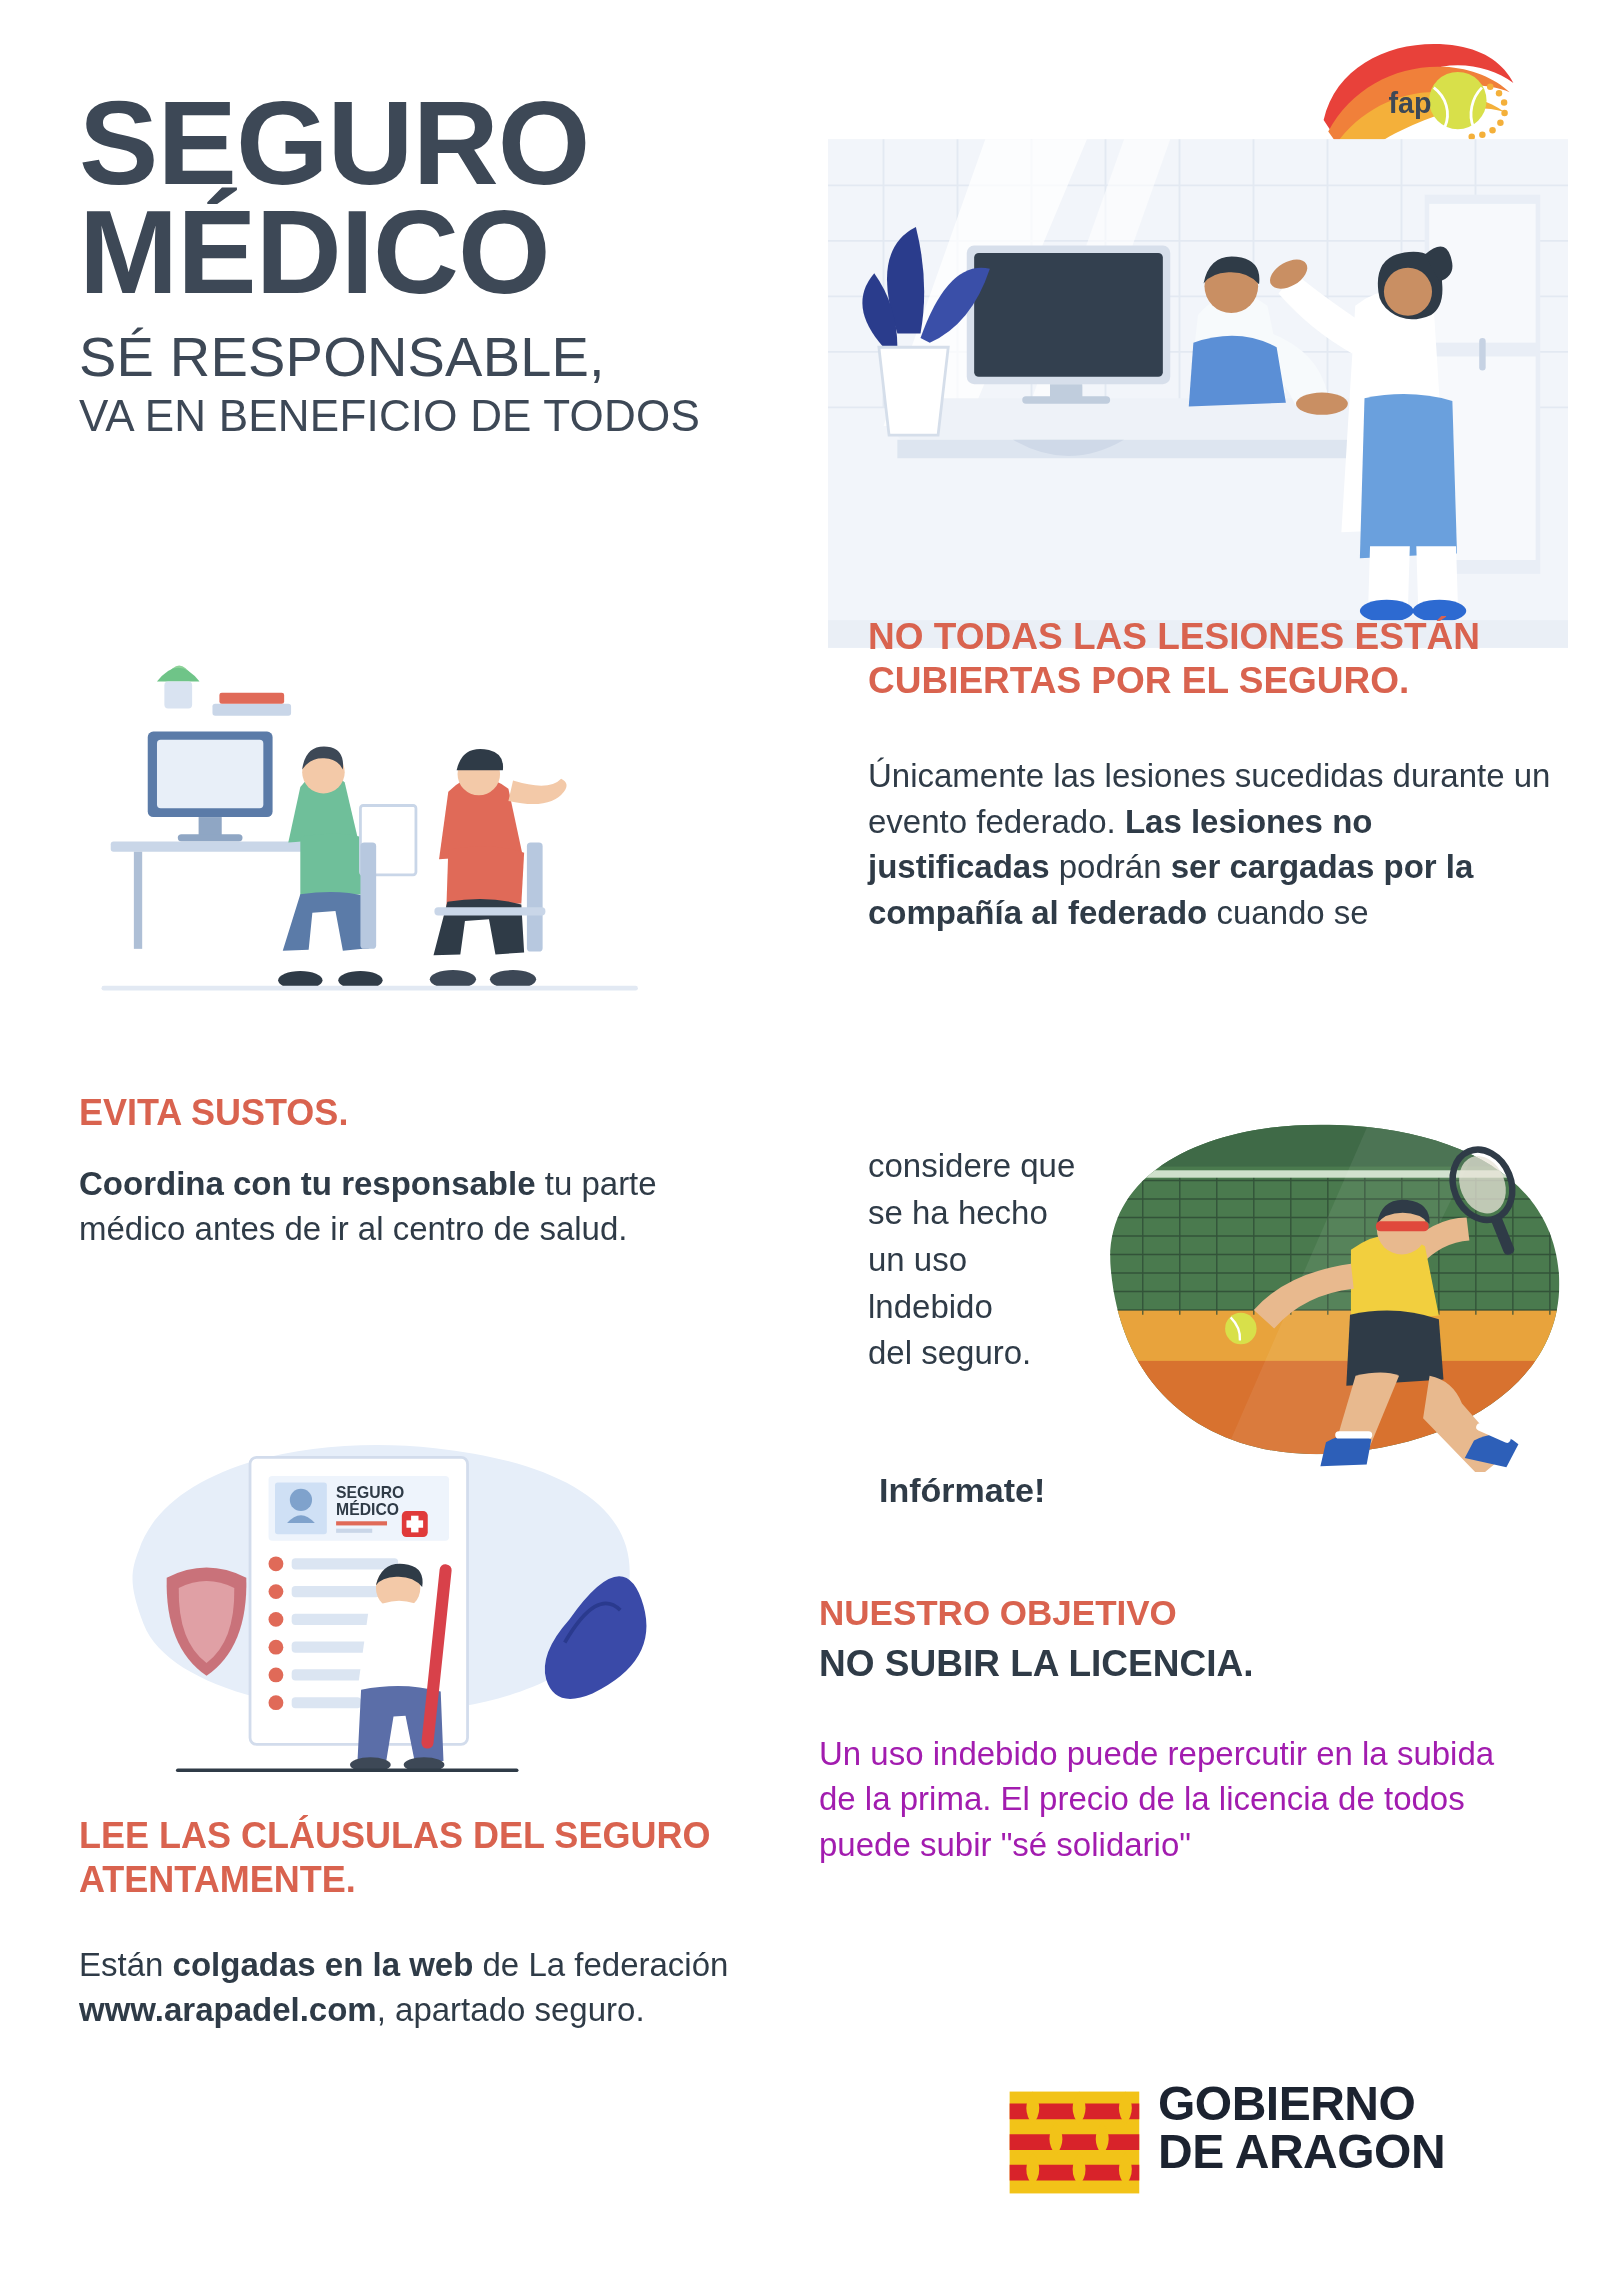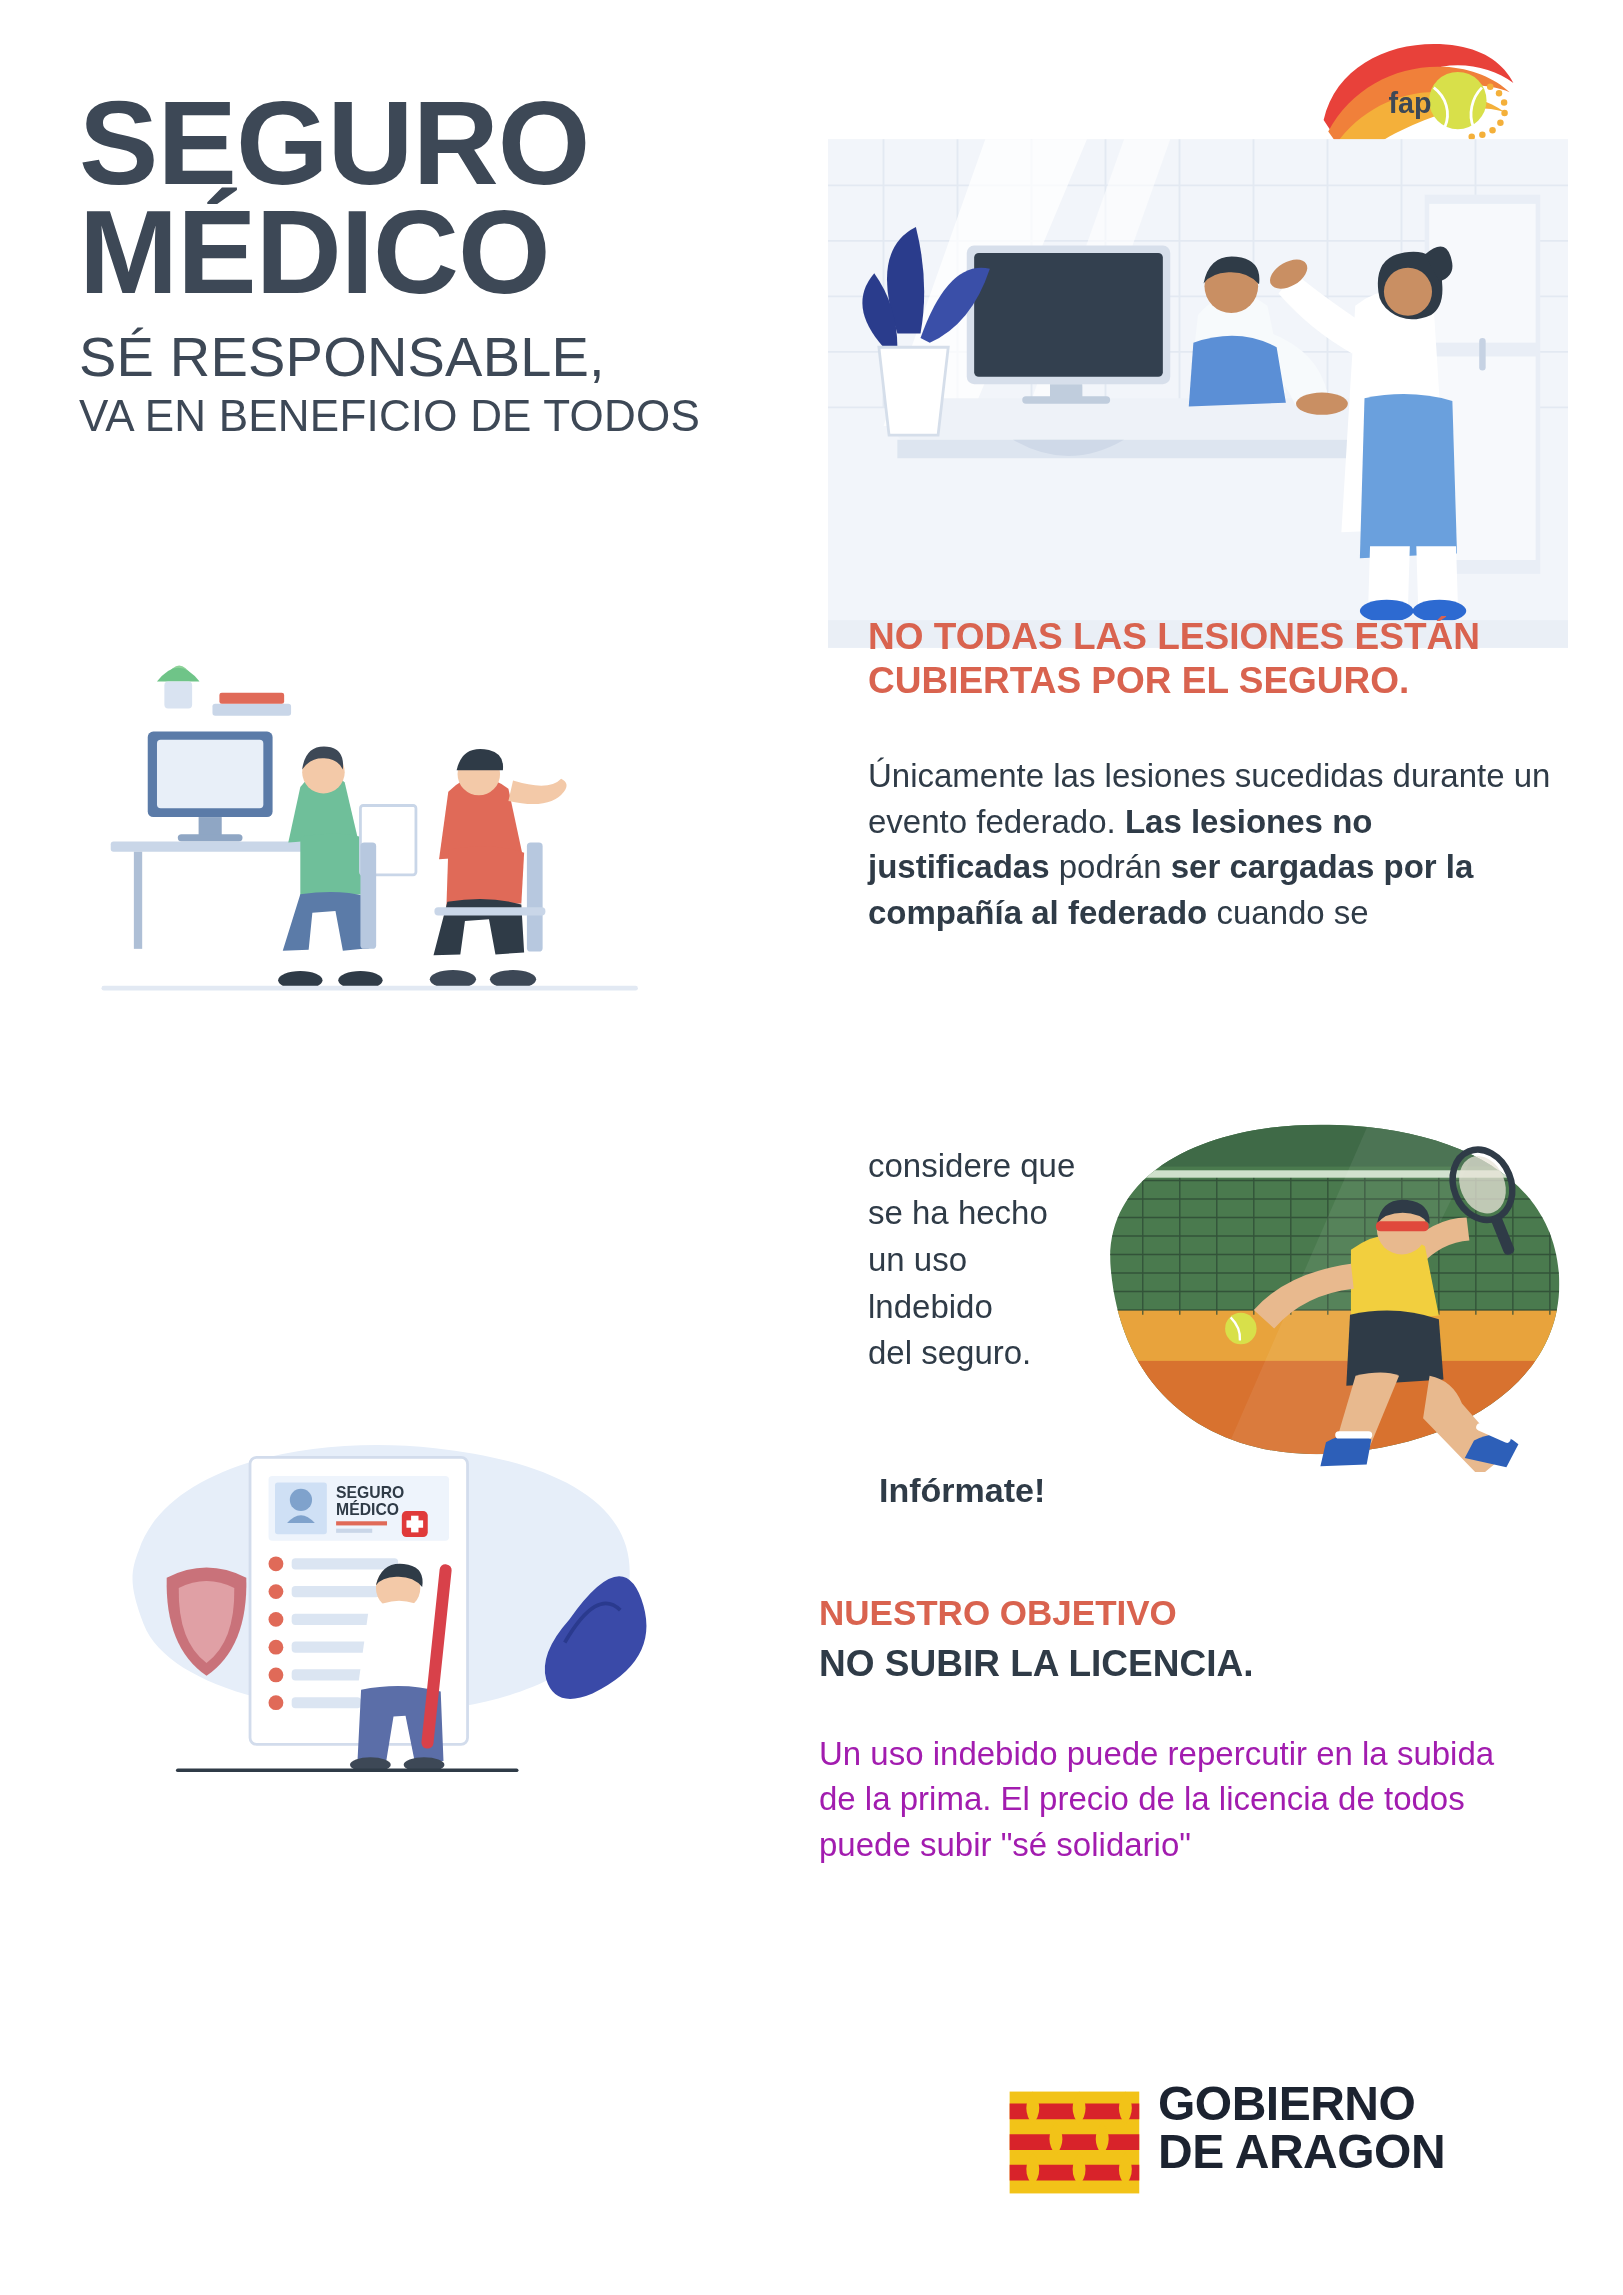--- a/index.html
+++ b/index.html
@@ -301,20 +301,24 @@
 
       <path d="M920 330 q90 20 120 -20 q14 -18 -6 -28 q-26 28 -104 4z" fill="#f3c9a8"></path>
 
       <rect x="960" y="420" width="34" height="236" rx="8" fill="#b7c8df"></rect>
       <rect x="760" y="560" width="240" height="18" rx="8" fill="#c9d6e8"></rect>
 
       <rect x="40" y="730" width="1160" height="10" rx="5" fill="#e2e9f3"></rect>
     </svg>
   </div>
 
+  <div class="block-evita">
+    <div class="h">EVITA SUSTOS.</div>
+    <div class="p"><b>Coordina con tu responsable</b><span> tu parte médico antes de ir al centro de salud.</span></div>
+  </div>
 
   <div class="illus-card">
     <svg viewBox="0 0 1220 780" width="565" height="361">
 
       <path d="M60 270 C120 90 420 20 700 50 C940 76 1130 160 1120 330 C1110 500 900 610 640 620 C380 630 120 560 70 430 C40 350 40 320 60 270 Z" fill="#e6eef9"></path>
 
       <path d="M990 420 q120 -170 160 -30 q34 120 -110 190 q-80 34 -100 -30 q-16 -56 50 -130z" fill="#3a4aa8"></path>
       <path d="M980 470 q70 -120 120 -70" stroke="#2a3a8e" stroke-width="8" fill="none"></path>
 
       <rect x="300" y="70" width="470" height="620" rx="14" fill="#ffffff" stroke="#d2dcec" stroke-width="6"></rect>
@@ -357,20 +361,24 @@
       <path d="M540 572 q90 -18 172 4 l6 150 -62 2 -20 -100 -26 2 -16 98 -62 2z" fill="#5b6ea8"></path>
       <ellipse cx="560" cy="734" rx="44" ry="16" fill="#3d4856"></ellipse>
       <ellipse cx="676" cy="734" rx="44" ry="16" fill="#3d4856"></ellipse>
 
       <rect x="690" y="300" width="26" height="400" rx="12" fill="#d8414a" transform="rotate(6 703 500)"></rect>
 
       <rect x="140" y="742" width="740" height="8" rx="4" fill="#2f3b47"></rect>
     </svg>
   </div>
 
+  <div class="block-clausulas">
+    <div class="h">LEE LAS CLÁUSULAS DEL SEGURO ATENTAMENTE.</div>
+    <div class="p"><span>Están </span><b>colgadas en la web</b><span> de La federación  </span><b>www.arapadel.com</b><span>, apartado seguro.</span></div>
+  </div>
 
   <div class="illus-doctor">
     <svg viewBox="0 0 1600 1100" width="740" height="509">
       <rect x="0" y="0" width="1600" height="1100" fill="#f2f5fa"></rect>
 
       <g stroke="#e3e9f2" stroke-width="4" fill="none">
         <path d="M0 100 H1600 M0 220 H1600 M0 340 H1600 M0 460 H1600 M0 580 H1600"></path>
         <path d="M120 0 V580 M280 0 V580 M440 0 V580 M600 0 V580 M760 0 V580 M920 0 V580 M1080 0 V580 M1240 0 V580 M1400 0 V580"></path>
       </g>
 

